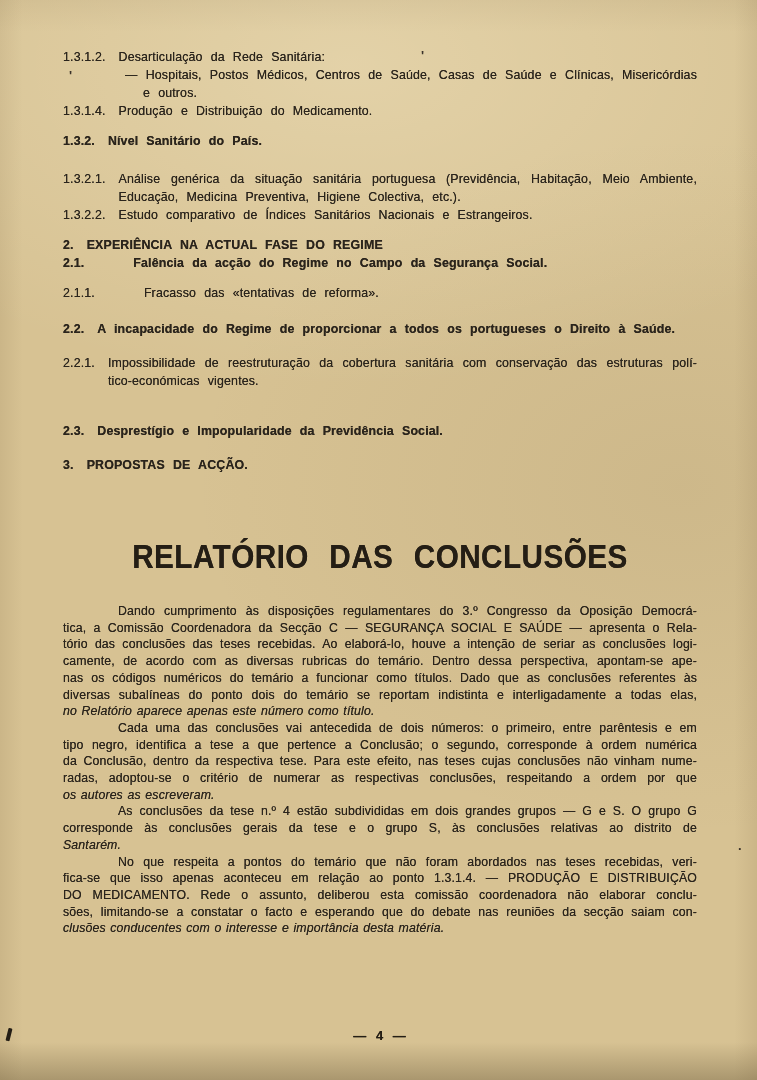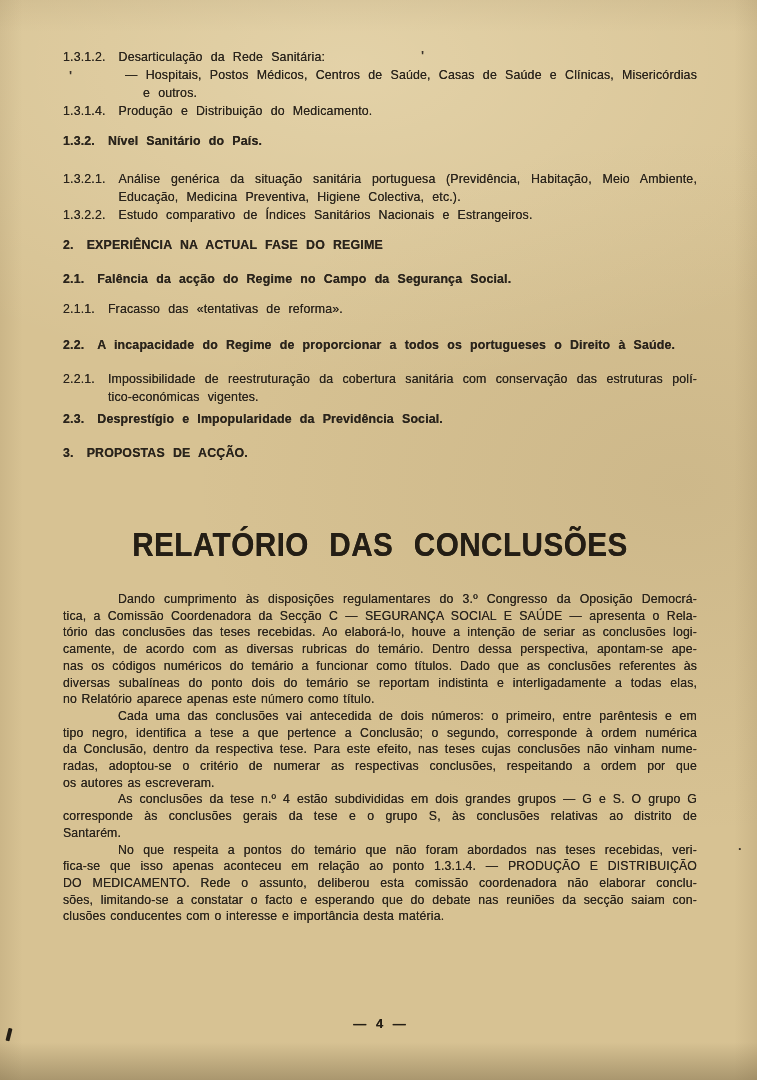--- a/index.html
+++ b/index.html
@@ -40,21 +40,21 @@
     letter-spacing:.5px;word-spacing:13px;
     text-align:center;white-space:nowrap;
     transform:scaleX(.90);transform-origin:50% 50%;
     color:#241e15;text-shadow:0 0 .4px rgba(36,30,21,.9);
   }
   
   .body-text{font-size:12.3px;line-height:16.7px;letter-spacing:.15px;word-spacing:1px;
              text-shadow:0 0 .35px rgba(42,36,28,.85);}
   .para{margin:0;}
   .b-line{text-align:justify;text-align-last:justify;}
-  .b-line.lastline{text-align:center;text-align-last:left;}
+  .b-line.lastline{text-align:center;text-align-last:left;font-style:italic;}
   .b-line.indent{padding-left:55px;}
   
   .footer{
     margin-top:91px;
     text-align:center;
     font-size:13px;font-weight:700;letter-spacing:1px;word-spacing:4px;
     color:#241e15;text-shadow:0 0 .4px rgba(36,30,21,.9);
   }
   
   .mark{position:absolute;color:#3a322a;font-weight:700;}
@@ -103,46 +103,46 @@
           <div class="o-text">
             <div class="">Estudo comparativo de Índices Sanitários Nacionais e Estrangeiros.</div>
           </div>
         </div>
         <div class="o-item single" style="margin-top: 12px;">
           <span class="o-num bold">2.</span>
           <div class="o-text bold">
             <div class="">EXPERIÊNCIA NA ACTUAL FASE DO REGIME</div>
           </div>
         </div>
-        <div class="o-item single" style="margin-top: 16px;">
+        <div class="o-item single" style=" gap: 36px;">
           <span class="o-num bold">2.1.</span>
           <div class="o-text bold">
             <div class="">Falência da acção do Regime no Campo da Segurança Social.</div>
           </div>
         </div>
-        <div class="o-item single" style="margin-top: 12px;">
+        <div class="o-item single" style="margin-top: 12px; gap: 36px;">
           <span class="o-num">2.1.1.</span>
           <div class="o-text">
             <div class="">Fracasso das «tentativas de reforma».</div>
           </div>
         </div>
         <div class="o-item single" style="margin-top: 18px;">
           <span class="o-num bold">2.2.</span>
           <div class="o-text bold">
             <div class="">A incapacidade do Regime de proporcionar a todos os portugueses o Direito à Saúde.</div>
           </div>
         </div>
         <div class="o-item" style="margin-top: 16px;">
           <span class="o-num">2.2.1.</span>
           <div class="o-text">
             <div class="jline">Impossibilidade de reestruturação da cobertura sanitária com conservação das estruturas polí-</div>
             <div class="">tico-económicas vigentes.</div>
           </div>
         </div>
-        <div class="o-item single" style="margin-top: 4px;">
+        <div class="o-item single" style="margin-top: 32px;">
           <span class="o-num bold">2.3.</span>
           <div class="o-text bold">
             <div class="">Desprestígio e Impopularidade da Previdência Social.</div>
           </div>
         </div>
         <div class="o-item single" style="margin-top: 16px;">
           <span class="o-num bold">3.</span>
           <div class="o-text bold">
             <div class="">PROPOSTAS DE ACÇÃO.</div>
           </div>

